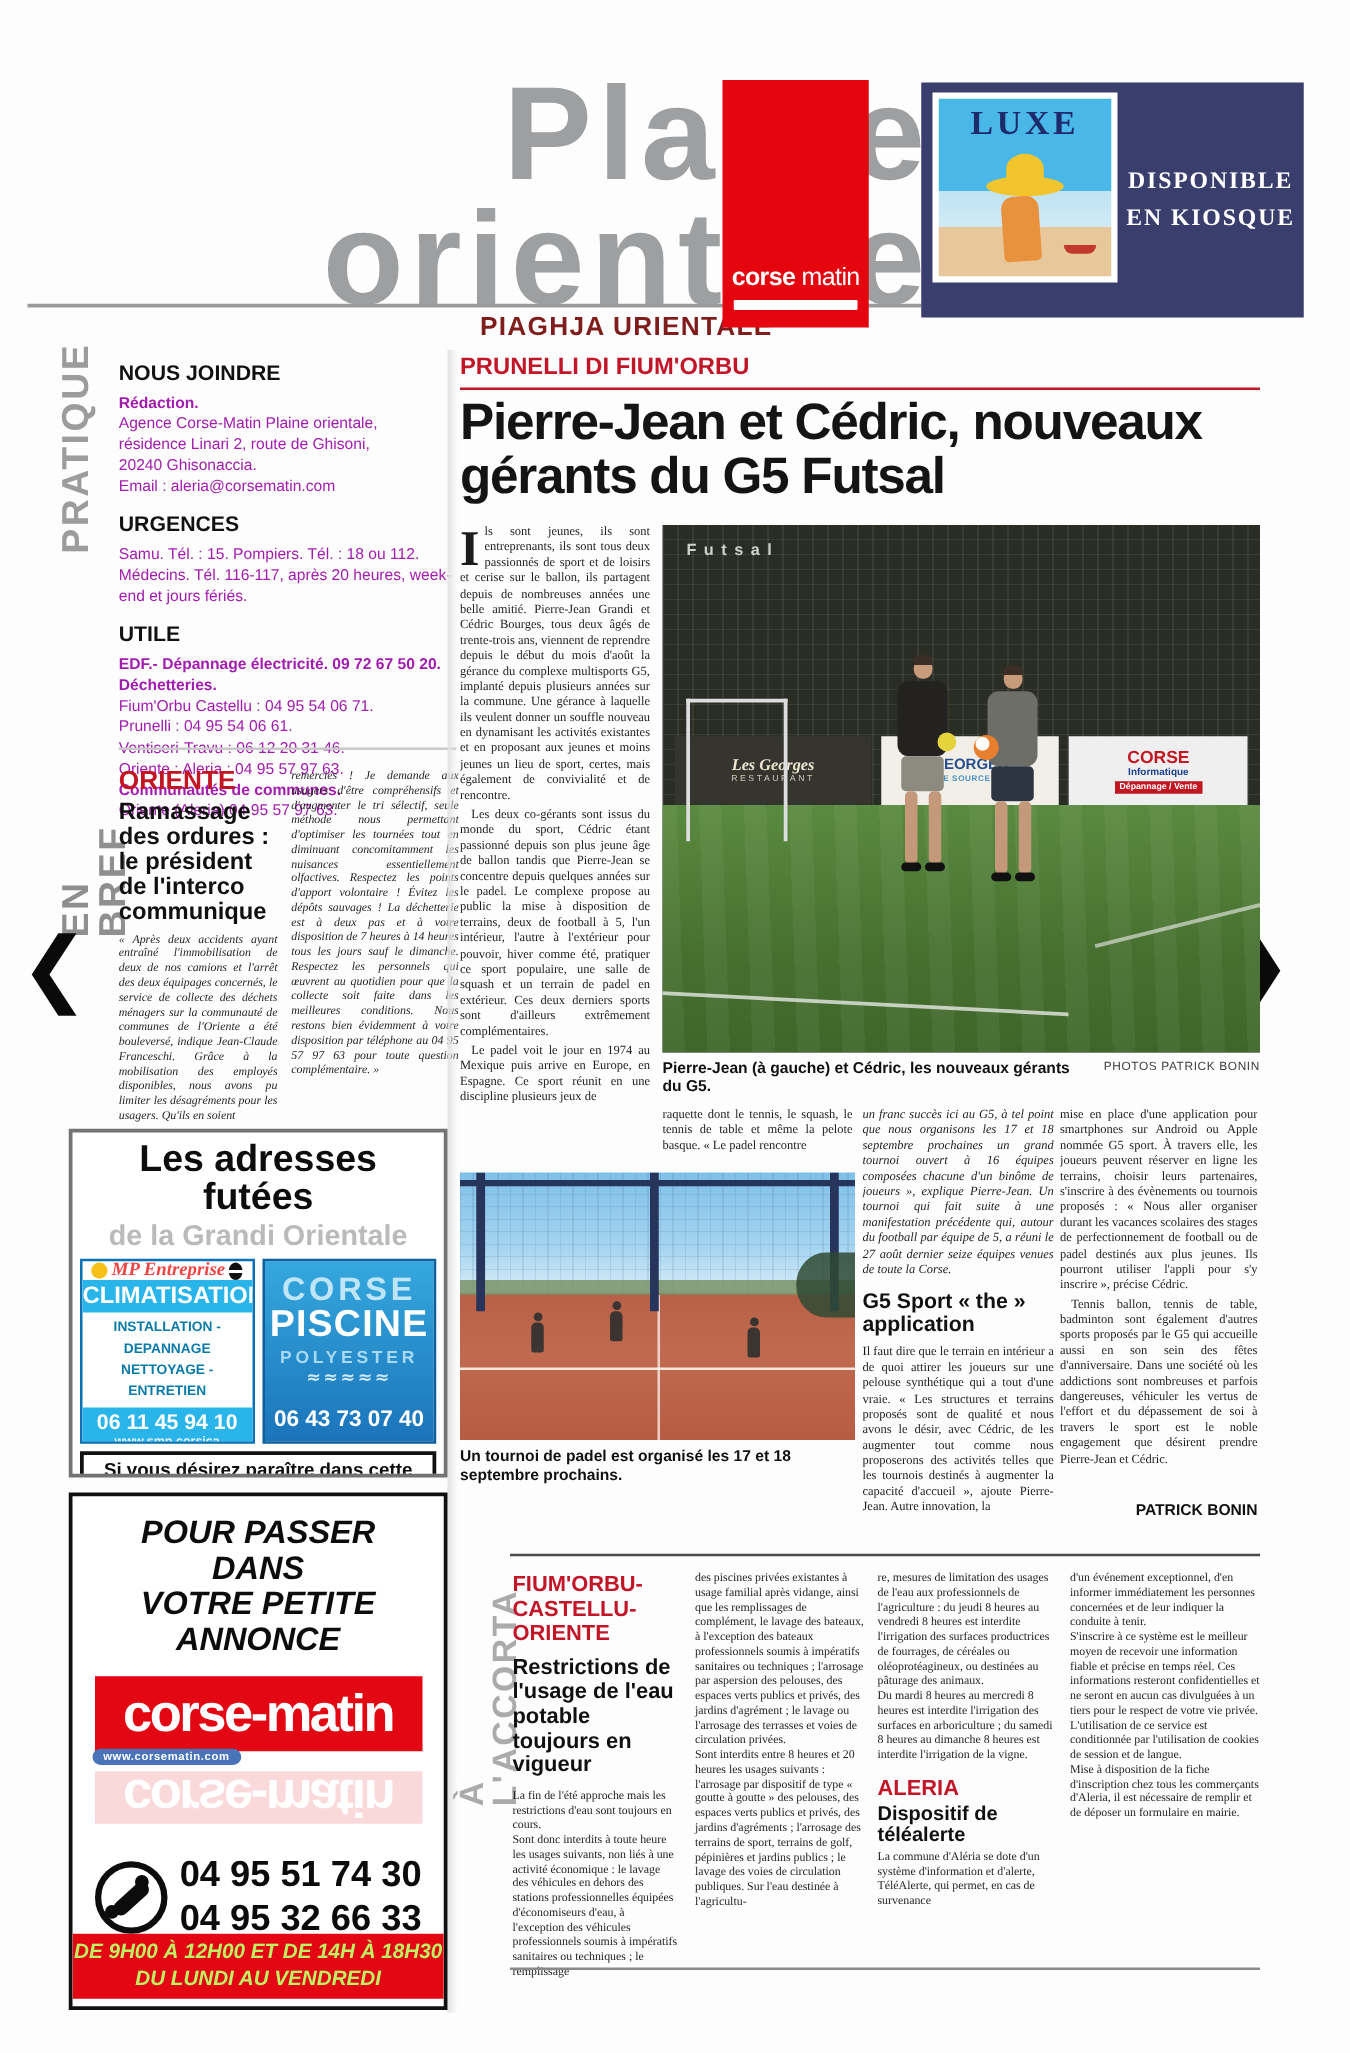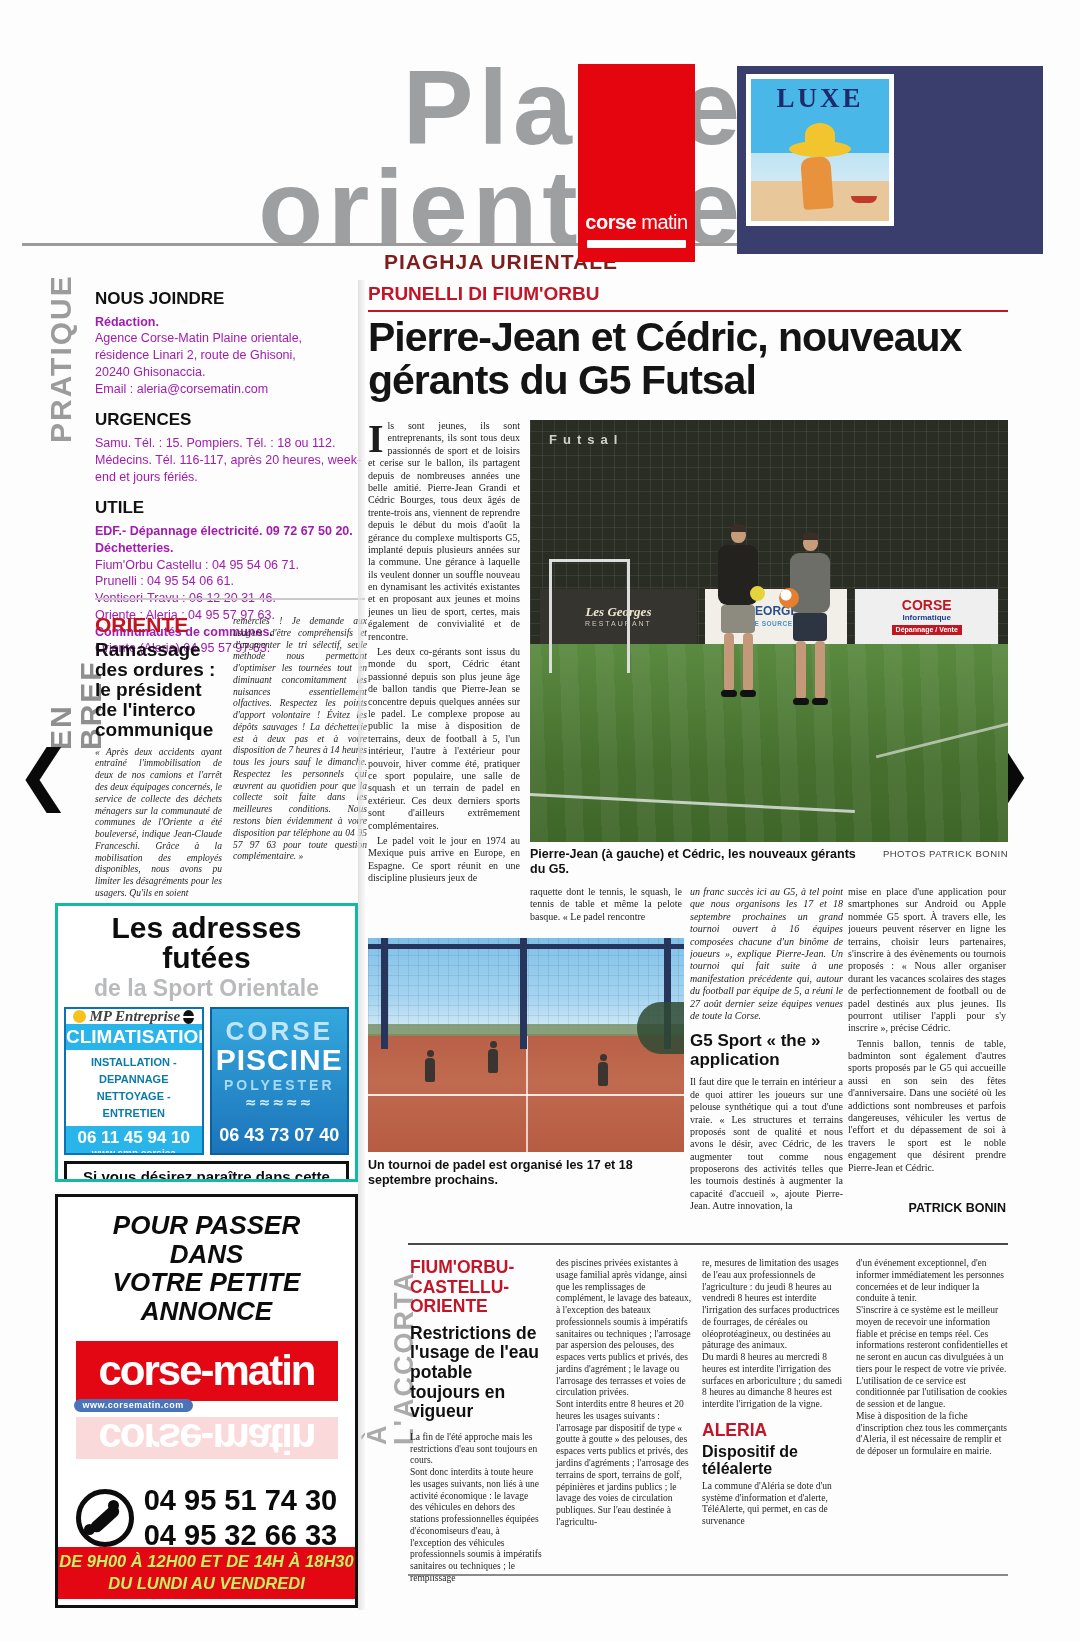--- a/index.html
+++ b/index.html
@@ -53,28 +53,28 @@
   .eb-title { font:800 19px/1.05 "Liberation Sans", sans-serif; color:#101010; margin-top:5px; }
   .eb-body { font:italic 400 9.5px/1.24 "Liberation Serif", serif; color:#1e1e1e; margin-top:7px; text-align:justify; }
   .eb-colB.eb-body { margin-top:2px; }
 
   
   .nav-arrow { position:absolute; font:700 66px/1 "DejaVu Sans", sans-serif; color:#0a0a0a; cursor:pointer; }
   .nav-arrow.prev { left:16px; top:742px; }
   .nav-arrow.next { left:970px; top:732px; font-size:78px; }
 
   
-  .ad-futees { position:absolute; left:55px; top:903px; width:303px; height:279px; border:3px solid #14b8a6;
+  .ad-futees { position:absolute; left:55px; top:903px; width:303px; height:279px; border:3px solid #737373;
     background:#fff; padding:4px 6px; overflow:hidden; }
   .af-title { font:900 30px/1 "Liberation Sans", sans-serif; text-align:center; color:#0d0d0d; margin-top:3px; }
   .af-sub { font:800 23px/1 "Liberation Sans", sans-serif; text-align:center; color:#b9babc; margin-top:4px; }
   .af-tiles { display:flex; gap:6px; margin-top:7px; height:148px; }
   .tile-smp { flex:1; border:2px solid #0b72b5; display:flex; flex-direction:column; overflow:hidden; background:#fff; }
   .smp-head { display:flex; align-items:center; justify-content:center; gap:3px; height:25px; }
-  .smp-name { font:italic 700 15px/1 "Liberation Serif", serif; color:#404040; }
+  .smp-name { font:italic 700 15px/1 "Liberation Serif", serif; color:#ef4444; }
   .sun-dot { width:13px; height:13px; border-radius:50%; background:#f6c21a; }
   .moor-dot { width:11px; height:14px; border-radius:50%; background:linear-gradient(#111 0 42%,#fff 42% 58%,#111 58%); }
   .smp-band { background:#29b5e9; color:#fff; font:800 19px/1.35 "Liberation Sans", sans-serif; text-align:center; }
   .smp-line { font:800 11px/1.55 "Liberation Sans", sans-serif; color:#0a7ba8; text-align:center; }
   .smp-lines { padding:4px 0; }
   .smp-foot { margin-top:auto; background:#29b5e9; text-align:center; padding:2px 0 3px; }
   .smp-phone { color:#fff; font:800 17px/1.2 "Liberation Sans", sans-serif; }
   .smp-site { color:#eaf7fd; font:700 10px/1.1 "Liberation Sans", sans-serif; }
   .tile-piscine { flex:1; border:2px solid #0d5f9e; background:linear-gradient(180deg,#35a8de,#1b74ba);
     display:flex; flex-direction:column; align-items:center; color:#fff; overflow:hidden; }
@@ -227,20 +227,24 @@
   <div class="kiosk-ad">
     <div class="mag-cover">
       <div class="mag-inner">
         <div class="mag-title">LUXE</div>
         <div class="mag-hat-top"></div>
         <div class="mag-hat"></div>
         <div class="mag-fig"></div>
         <div class="mag-boat"></div>
       </div>
     </div>
+    <div class="kiosk-text">
+      <div>DISPONIBLE</div>
+      <div>EN KIOSQUE</div>
+    </div>
   </div>
 
   <div class="v-label pratique-label">PRATIQUE</div>
   <div class="pratique">
     <h3>NOUS JOINDRE</h3>
     <div class="pline b">Rédaction.</div>
     <div class="pline">Agence Corse-Matin Plaine orientale,</div>
     <div class="pline">résidence Linari 2, route de Ghisoni,</div>
     <div class="pline">20240 Ghisonaccia.</div>
     <div class="pline">Email : aleria@corsematin.com</div>
@@ -361,21 +365,21 @@
   </div>
 
   <div class="acol col4">
     <p class="first">mise en place d'une application pour smartphones sur Android ou Apple nommée G5 sport. À travers elle, les joueurs peuvent réserver en ligne les terrains, choisir leurs partenaires, s'inscrire à des évènements ou tournois proposés : « Nous aller organiser durant les vacances scolaires des stages de perfectionnement de football ou de padel destinés aux plus jeunes. Ils pourront utiliser l'appli pour s'y inscrire », précise Cédric.</p>
     <p>Tennis ballon, tennis de table, badminton sont également d'autres sports proposés par le G5 qui accueille aussi en son sein des fêtes d'anniversaire. Dans une société où les addictions sont nombreuses et parfois dangereuses, véhiculer les vertus de l'effort et du dépassement de soi à travers le sport est le noble engagement que désirent prendre Pierre-Jean et Cédric.</p>
   </div>
   <div class="byline">PATRICK BONIN</div>
 
   <div class="ad-futees">
     <div class="af-title">Les adresses futées</div>
-    <div class="af-sub">de la Sport Orientale</div>
+    <div class="af-sub">de la Grandi Orientale</div>
     <div class="af-tiles">
       <div class="tile-smp">
         <div class="smp-head">
           <span class="sun-dot"></span>
           <span class="smp-name">MP Entreprise</span>
           <span class="moor-dot"></span>
         </div>
         <div class="smp-band">CLIMATISATION</div>
         <div class="smp-lines">
           <div class="smp-line">INSTALLATION - DEPANNAGE</div>

